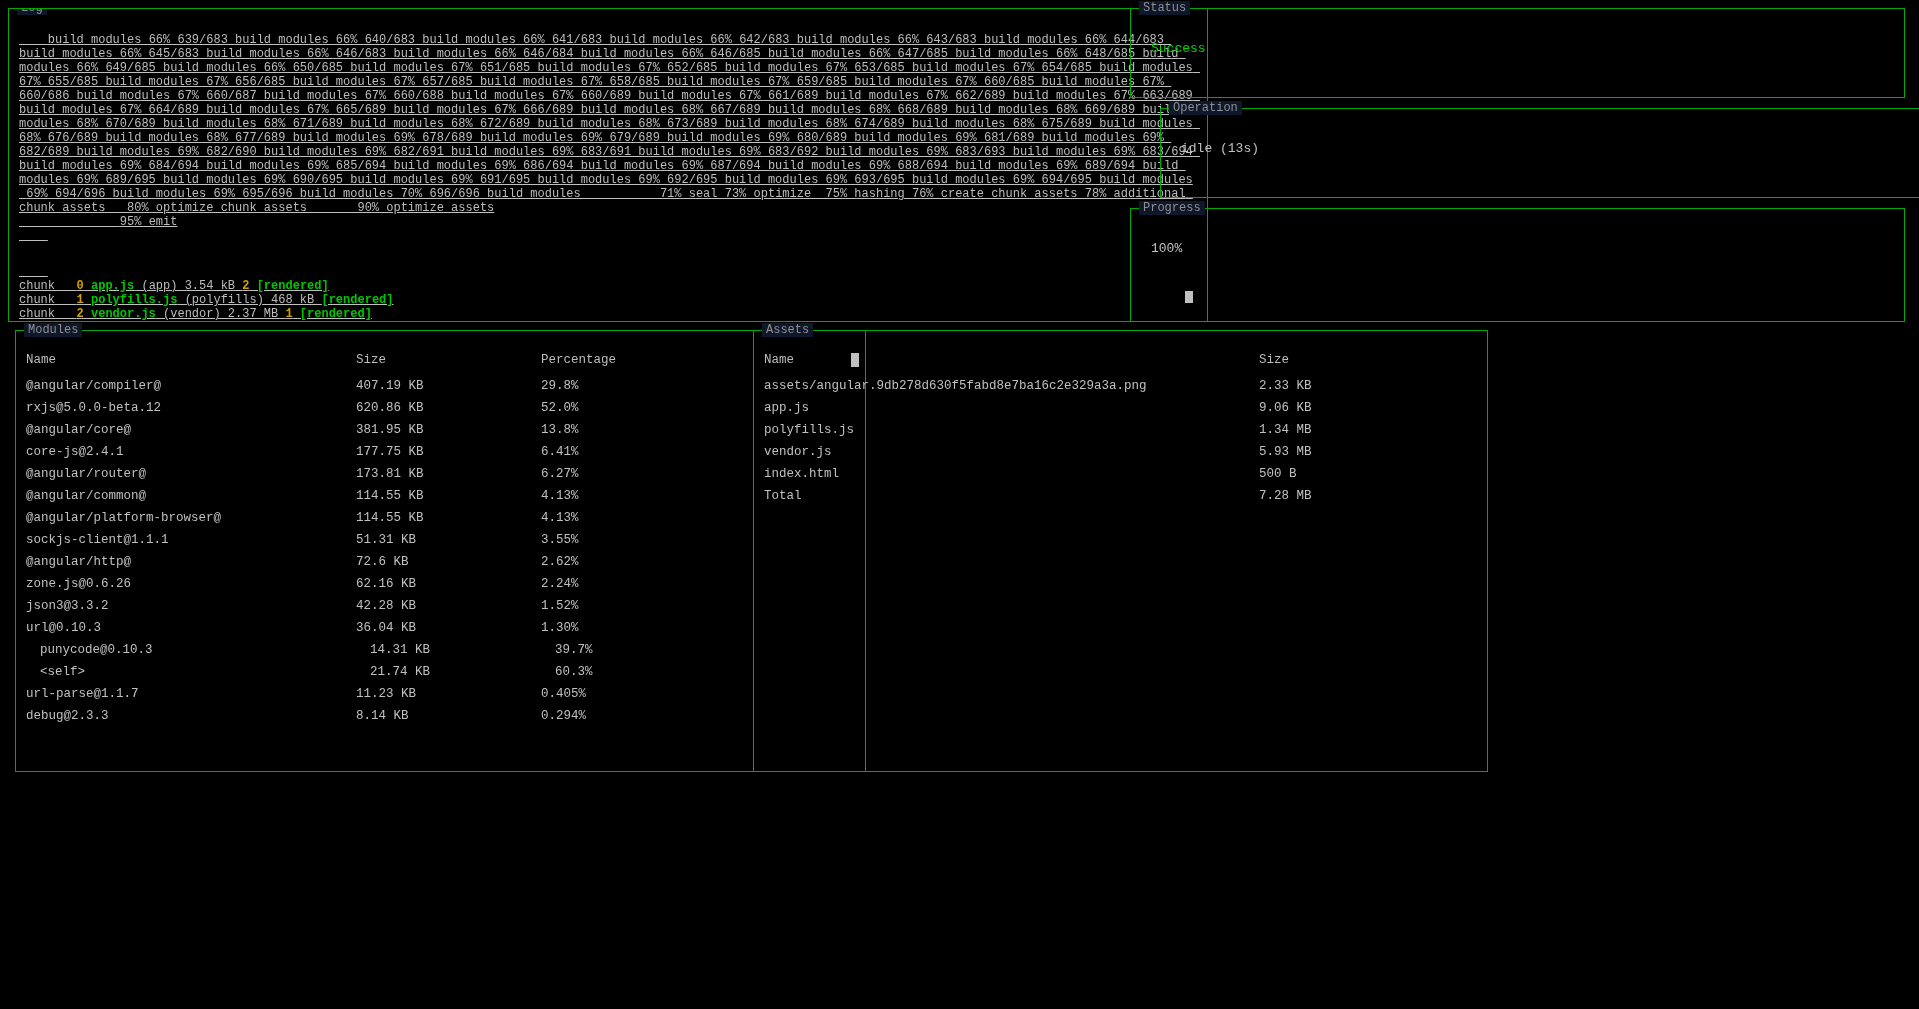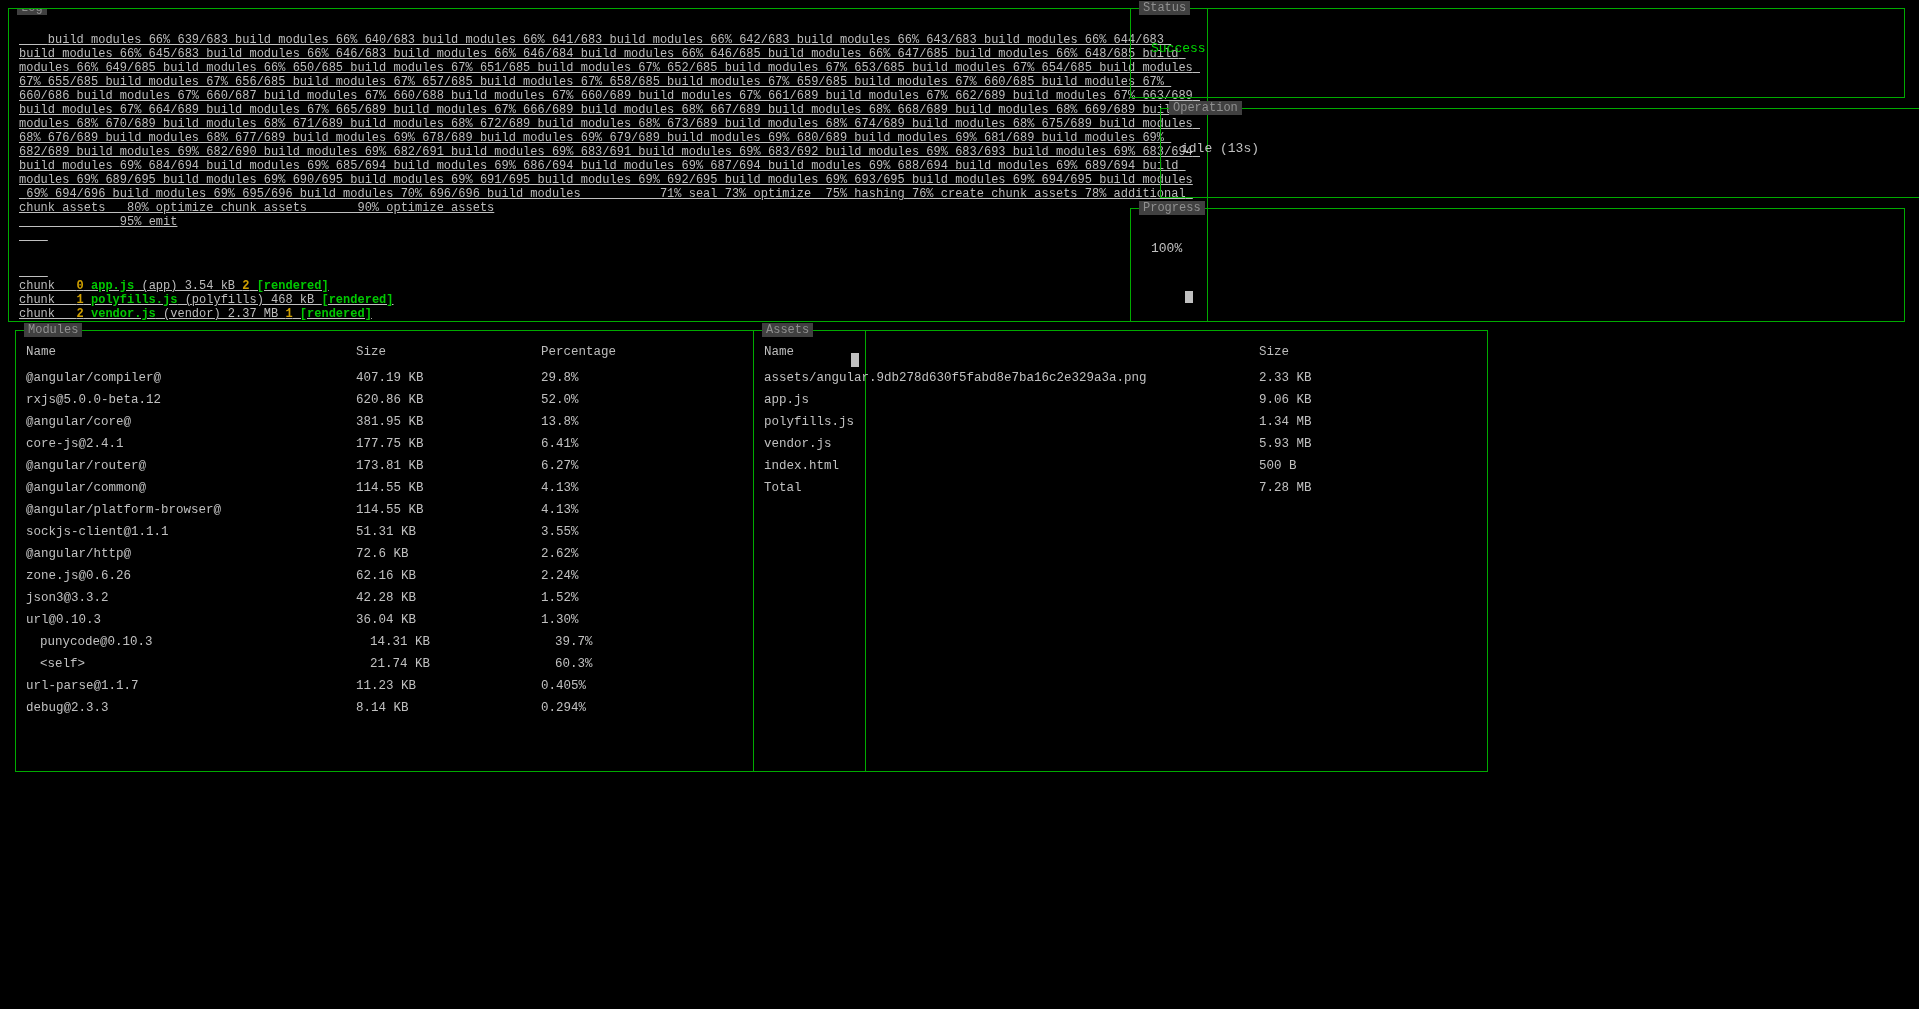--- a/index.html
+++ b/index.html
@@ -14,21 +14,21 @@
   }
   .panel {
     position: absolute;
     border: 1px solid #00aa00;
     padding: 10px 10px;
   }
   .panel-title {
     position: absolute;
     top: -8px;
     left: 8px;
-    background: #404040;
+    background: #0f172a;
     padding: 0 4px;
     color: #909090;
     font-size: 12px;
   }
   
   #log-panel {
     left: 8px; top: 8px;
     width: 1200px; height: 314px;
     overflow: hidden;
     text-decoration: underline;
@@ -49,21 +49,21 @@
   #status-panel   { left: 1130px; top: 8px;   width: 775px; height: 90px; }
   #operation-panel{ left: 1160px; top: 108px; width: 775px; height: 90px; }
   #progress-panel { left: 1130px; top: 208px; width: 775px; height: 114px; }
   .panel-value { margin-top: 22px; margin-left: 10px; font-size: 13px; }
   #status-value { color: #00d800; font-weight: normal; }
 
   
   #modules-panel { left: 15px; top: 330px; width: 851px; height: 442px; }
   #assets-panel  { left: 753px; top: 330px; width: 735px; height: 442px; }
 
-  .table { width: 100%; }
+  .table { width: 100%; margin-top: 8px; }
   .thead, .trow { display: flex; line-height: 22px; font-size: 12.5px; }
   .thead { color: #bdbdbd; margin-bottom: 4px; }
   .col-name { flex: 0 0 330px; }
   .col-size { flex: 0 0 185px; }
   .col-pct  { flex: 1; }
   .indent1 { padding-left: 14px; }
   .a-col-name { flex: 0 0 495px; }
   .a-col-size { flex: 1; }
   .scroll-thumb { position:absolute; right:6px; width:8px; height:14px; background:#c0c0c0; }
 </style>

